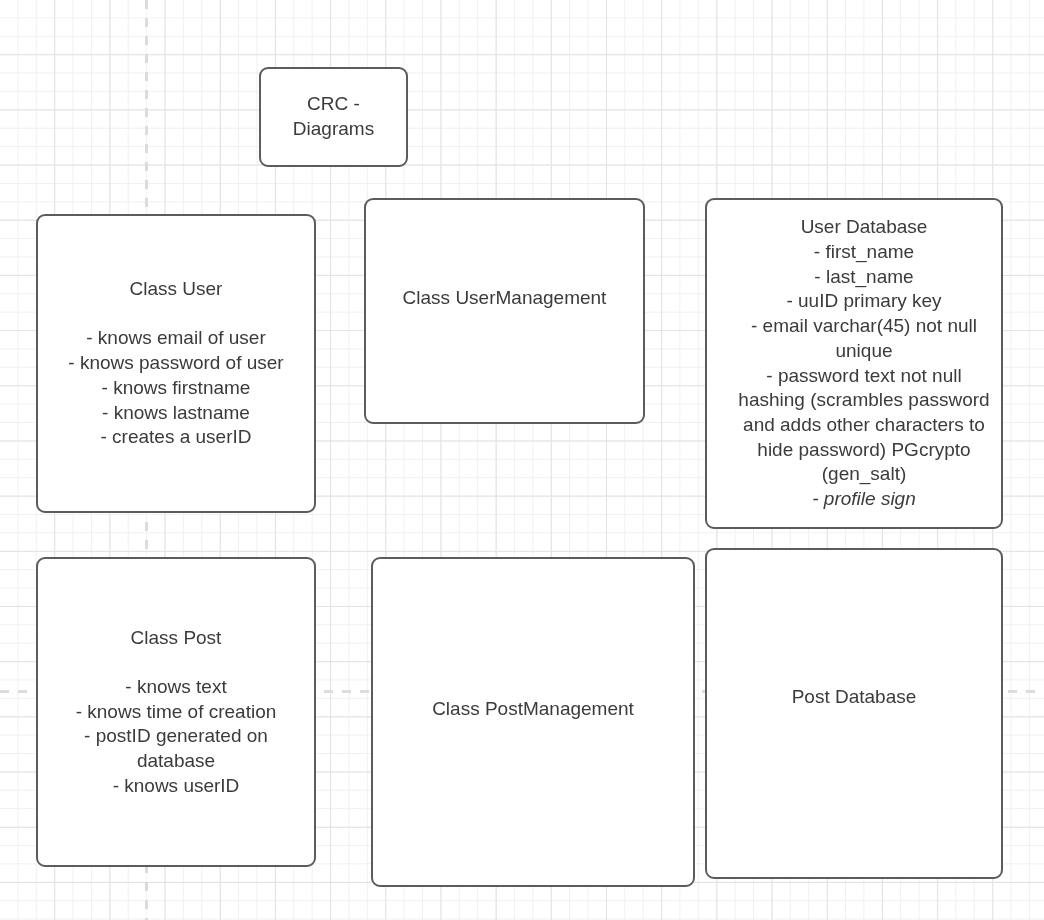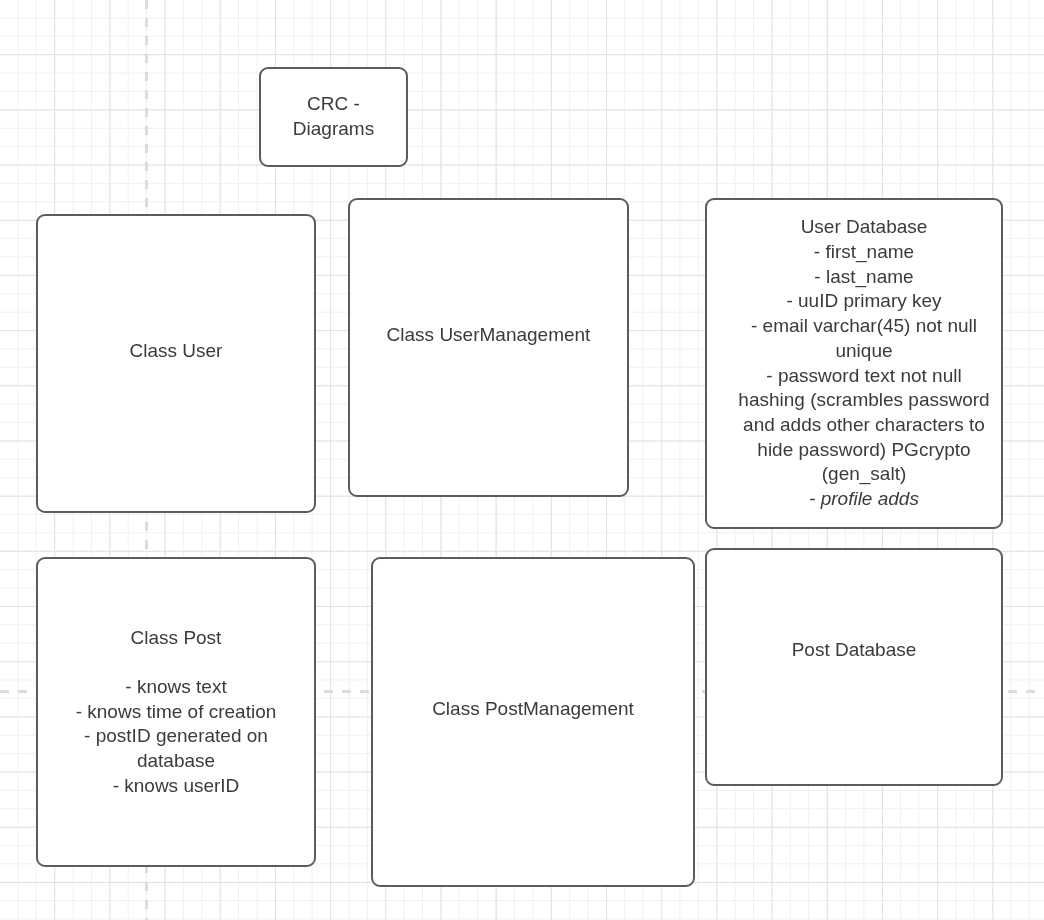--- a/index.html
+++ b/index.html
@@ -73,61 +73,66 @@
     height: 24.7px;
     flex: 0 0 auto;
   }
   .card .ital {
     font-style: italic;
   }
 
   
   #card-crc      { left: 259px; top: 67px;  width: 149px; height: 100px; }
   #card-user     { left: 36px;  top: 214px; width: 280px; height: 299px; }
-  #card-usermgmt { left: 348px; top: 198px; width: 281px; height: 299px; }
+  #card-usermgmt { left: 364px; top: 198px; width: 281px; height: 226px; }
   #card-userdb   { left: 705px; top: 198px; width: 298px; height: 331px; padding-left: 28px; }
   #card-post     { left: 36px;  top: 557px; width: 280px; height: 310px; }
   #card-postmgmt { left: 371px; top: 557px; width: 324px; height: 330px; }
-  #card-postdb   { left: 705px; top: 548px; width: 298px; height: 238px; gap: 8px; }
+  #card-postdb   { left: 705px; top: 548px; width: 298px; height: 331px; gap: 8px; }
 
   #guide-v-1 { left: 145px; }
   #guide-h-1 { top: 690px; }
 </style>
 </head>
 <body>
 
 <div id="canvas">
 
   <div class="guide-v" id="guide-v-1"></div>
   <div class="guide-h" id="guide-h-1"></div>
 
   <div class="card" id="card-crc">
     <div class="title">CRC -
 Diagrams</div>
   </div>
 
   <div class="card" id="card-user">
     <div class="title">Class User</div>
     <div class="gap"></div>
+    <div class="body">- knows email of user
+- knows password of user
+- knows firstname
+- knows lastname
+- creates a userID</div>
   </div>
 
   <div class="card" id="card-usermgmt">
     <div class="title">Class UserManagement</div>
     <div class="gap"></div>
   </div>
 
   <div class="card" id="card-userdb">
     <div class="title">User Database</div>
     <div class="body"><span>- first_name
 - last_name
 - uuID primary key
 - email varchar(45) not null unique
 - password text not null
 hashing (scrambles password and adds other characters to hide password) PGcrypto (gen_salt)
-</span><span class="ital">- profile adds</span></div>
+</span><span class="ital">- profile sign</span></div>
   </div>
 
   <div class="card" id="card-post">
     <div class="title">Class Post</div>
     <div class="gap"></div>
     <div class="body">- knows text
 - knows time of creation
 - postID generated on database
 - knows userID</div>
   </div>

